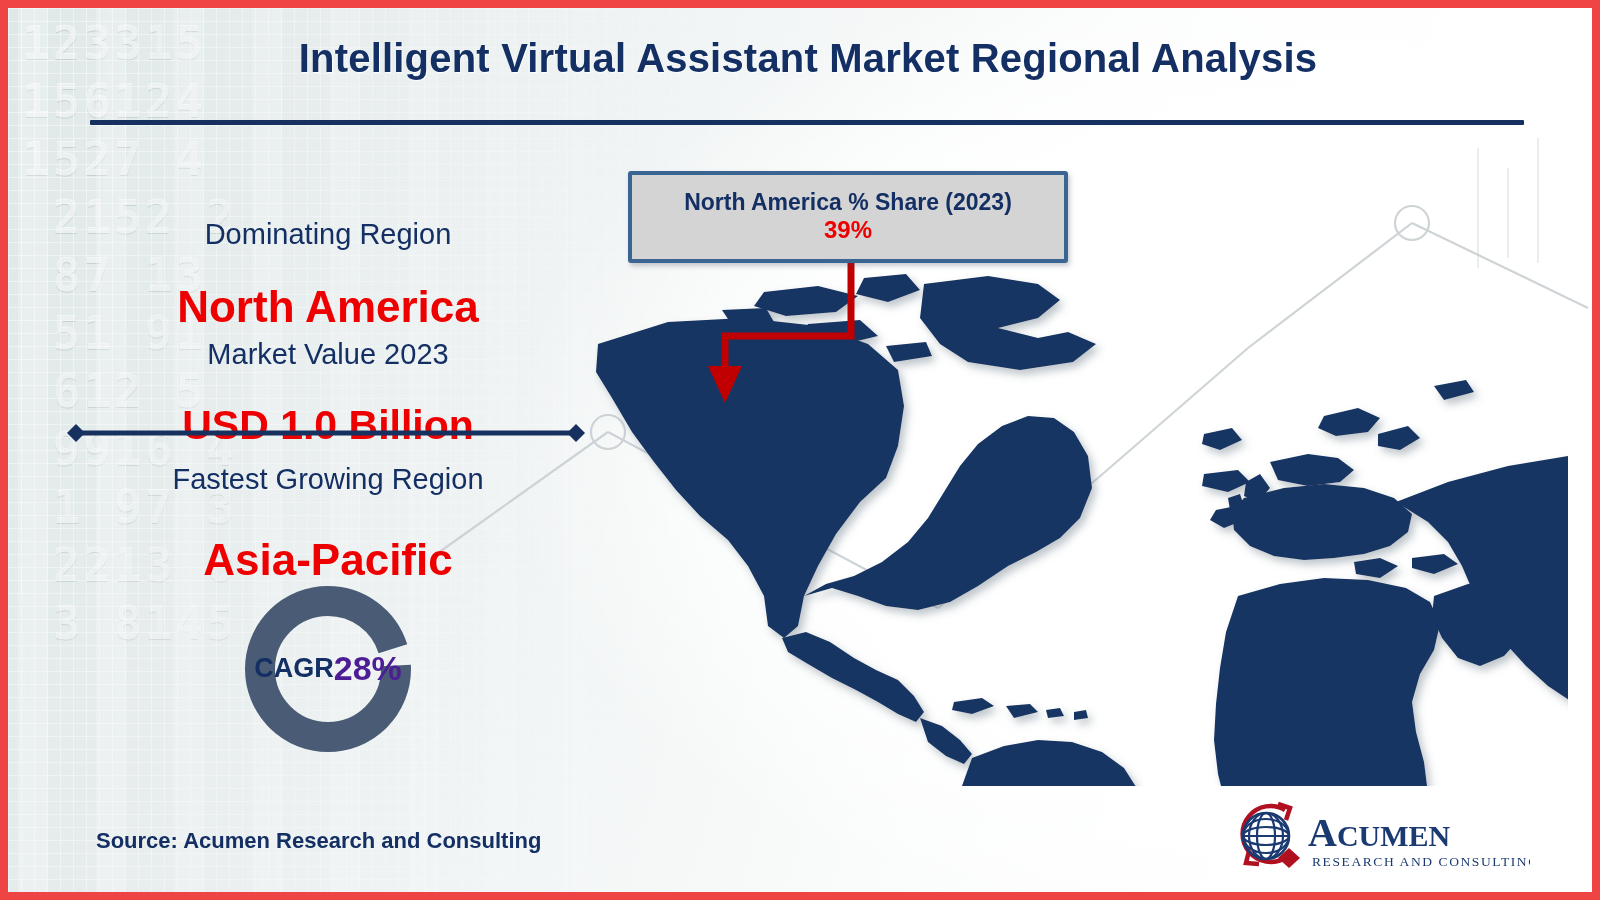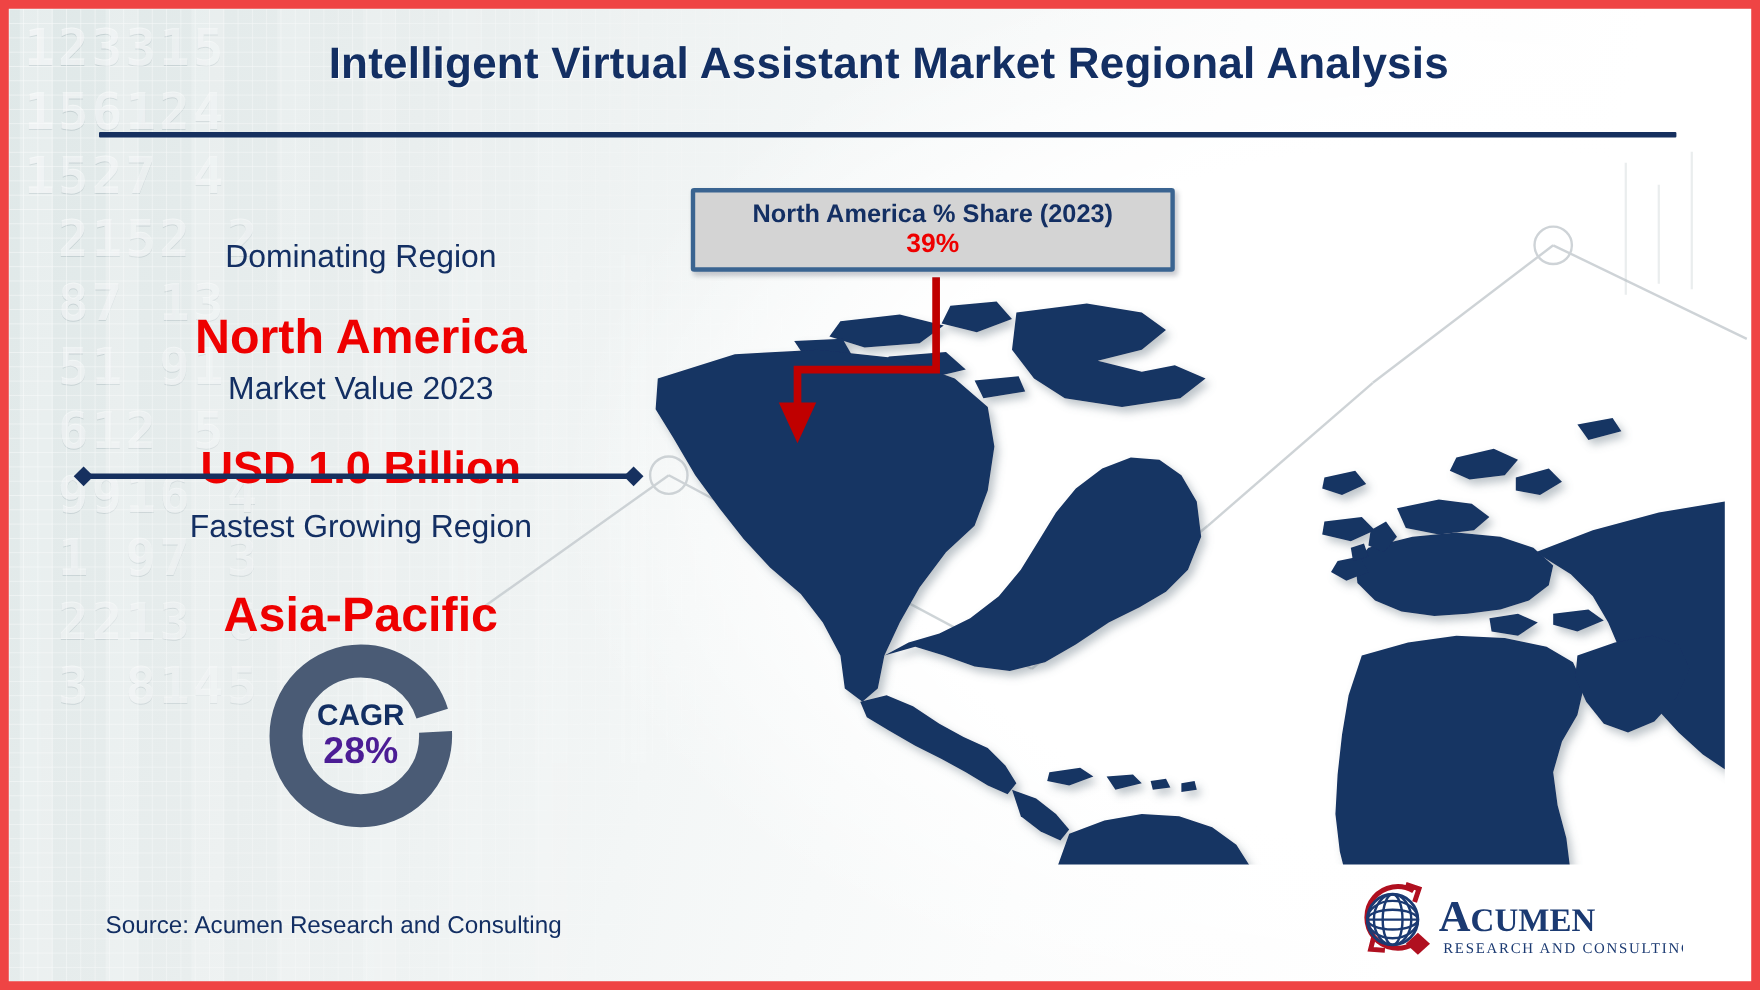--- a/index.html
+++ b/index.html
@@ -142,21 +142,21 @@
     width: 184px;
     height: 184px;
   }
   .donut-text {
     position: absolute;
     left: 0;
     top: 0;
     width: 184px;
     height: 184px;
     display: flex;
-    flex-direction: column;
+    flex-direction: row;
     align-items: center;
     justify-content: center;
   }
   .donut-cagr {
     font-size: 27px;
     font-weight: 700;
     color: #132f63;
     line-height: 1.05;
     margin-bottom: 2px;
   }
@@ -166,21 +166,21 @@
     color: #4c1d95;
     line-height: 1.05;
   }
 
   
   .callout {
     position: absolute;
     left: 620px;
     top: 163px;
     width: 440px;
-    height: 76px;
+    height: 92px;
     background: #d4d4d4;
     border: 4px solid #3a6491;
     border-radius: 3px;
     box-sizing: border-box;
     display: flex;
     flex-direction: column;
     align-items: center;
     justify-content: center;
     box-shadow: 2px 3px 5px rgba(60,70,85,0.28);
   }
@@ -212,21 +212,21 @@
     width: 1000px;
     height: 300px;
   }
 
   
   .source {
     position: absolute;
     left: 88px;
     top: 820px;
     font-size: 22px;
-    font-weight: 400;
+    font-weight: 700;
     color: #132f63;
   }
   .logo {
     position: absolute;
     left: 1222px;
     top: 788px;
     width: 300px;
     height: 82px;
   }
 </style>

